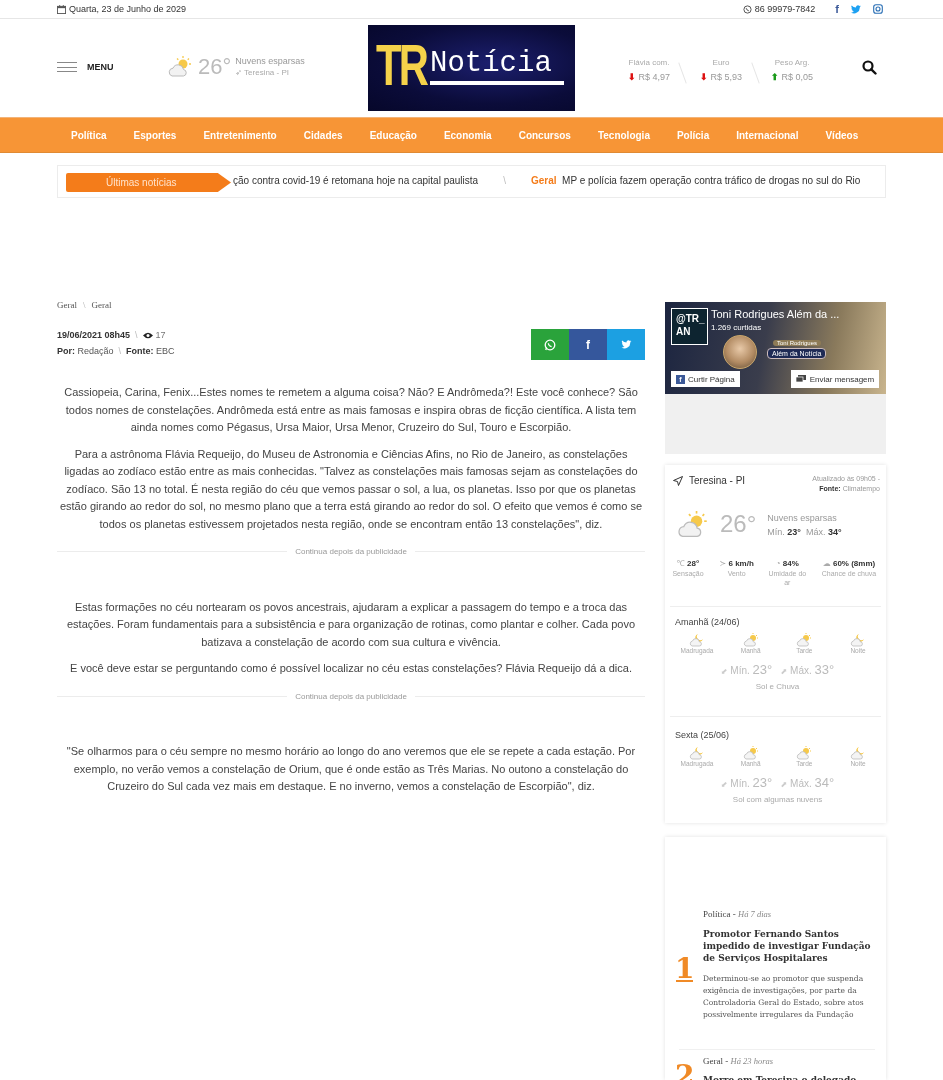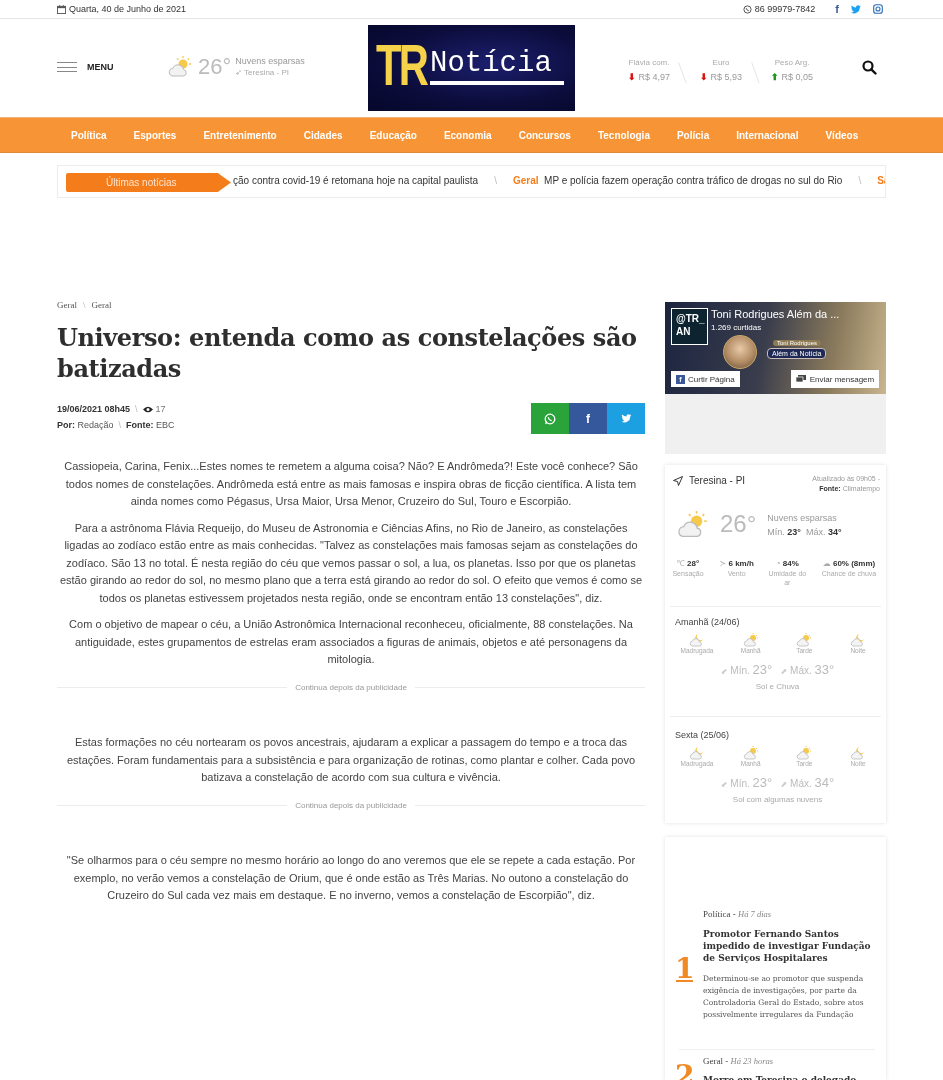--- a/index.html
+++ b/index.html
@@ -37,21 +37,21 @@
   .search-btn { position: absolute; left: 862px; top: 40px; width: 16px; height: 16px; }
 
   
   .nav { position: absolute; left: 0; top: 117px; width: 943px; height: 36px; background: #f79536; border-top: 1px solid #f2b47a; border-bottom: 1px solid #e08a33; }
   .nav ul { list-style: none; position: absolute; left: 71px; top: 0; display: flex; height: 34px; align-items: center; }
   .nav li { color: #fff; font-size: 10px; font-weight: bold; margin-right: 27px; }
 
   
   .ticker { position: absolute; left: 57px; top: 165px; width: 829px; height: 33px; border: 1px solid #ececec; overflow: hidden; text-decoration: underline; }
   .ticker .badge { position: absolute; left: 8px; top: 7px; width: 165px; height: 19px; background: #f47c1a; color: #ffe3cc; font-size: 10px; display: flex; align-items: center; padding-left: 40px; border-radius: 2px 0 0 2px; clip-path: polygon(0 0, 92% 0, 100% 50%, 92% 100%, 0 100%); z-index: 2; }
-  .ticker .track { position: absolute; left: 175px; top: 9px; white-space: nowrap; font-size: 10px; color: #333; display: flex; gap: 16px; }
+  .ticker .track { position: absolute; left: 175px; top: 9px; white-space: nowrap; font-size: 10px; color: #333; display: flex; gap: 25px; }
   .ticker .sep { color: #bbb; }
   .ticker .cat { color: #f47c1a; font-weight: bold; }
 
   
   .article { position: absolute; left: 57px; top: 300px; width: 588px; }
   .breadcrumb { font-family: "Liberation Serif", serif; font-size: 9px; color: #555; display: flex; gap: 6px; }
   .breadcrumb .sep { color: #aaa; }
   .title { font-family: "DejaVu Serif", serif; font-size: 24px; font-weight: bold; color: #2e2e2e; line-height: 31px; margin-top: 12px; letter-spacing: -0.4px; }
   .subtitle { font-family: "Liberation Serif", serif; font-size: 10px; color: #888; margin-top: 9px; }
   .meta { position: relative; margin-top: 20px; height: 30px; font-size: 9px; color: #333; }
@@ -120,21 +120,21 @@
 <div class="topbar">
   <div class="date">
     <span>
       <svg width="9" height="9" viewBox="0 0 10 10">
           <rect x="0.5" y="1.5" width="9" height="8" fill="none" stroke="#555"></rect>
           <rect x="0.5" y="1.5" width="9" height="2" fill="#555"></rect>
           <line x1="3" y1="0" x2="3" y2="2" stroke="#555"></line>
           <line x1="7" y1="0" x2="7" y2="2" stroke="#555"></line>
         </svg>
     </span>
-    <span>Quarta, 40 de Junho de 2021</span>
+    <span>Quarta, 23 de Junho de 2029</span>
   </div>
   <div class="right">
     <div class="phone">
       <span>
         <svg width="9" height="9" viewBox="0 0 10 10">
             <circle cx="5" cy="5" r="4" fill="none" stroke="#444"></circle>
             <path d="M3.5 3.5 Q4 6 6.5 6.5" stroke="#444" fill="none"></path>
           </svg>
       </span>
       <span>86 99979-7842</span>
@@ -250,21 +250,20 @@
     <span class="cat">Sa</span>
   </div>
 </div>
 
 <div class="article">
   <div class="breadcrumb">
     <span>Geral</span>
     <span class="sep">\</span>
     <span>Geral</span>
   </div>
-  <h1 class="title">Universo: entenda como as constelações são batizadas</h1>
 
   <div class="meta">
     <div class="row1">
       <b>19/06/2021 08h45</b>
       <span class="sep">\</span>
       <span class="views">
         <span>
           <svg width="10" height="7" viewBox="0 0 10 7">
               <path d="M0 3.5 Q5 -2 10 3.5 Q5 9 0 3.5Z" fill="#222"></path>
               <circle cx="5" cy="3.5" r="1.5" fill="#fff"></circle>
@@ -297,23 +296,23 @@
               <path d="M10 1.2 8.8 1.5 9.6.5 8.4.9A2 2 0 0 0 5 2.6 5.7 5.7 0 0 1 .7.5a2 2 0 0 0 .6 2.7H.4a2 2 0 0 0 1.6 2H1.1A2 2 0 0 0 3 6.5 4 4 0 0 1 0 7.4 5.7 5.7 0 0 0 8.8 2.3Z" fill="#fff"></path>
             </svg>
           </span>
       </div>
     </div>
   </div>
 
   <div class="body-text">
     <p>Cassiopeia, Carina, Fenix...Estes nomes te remetem a alguma coisa? Não? E Andrômeda?! Este você conhece? São todos nomes de constelações. Andrômeda está entre as mais famosas e inspira obras de ficção científica. A lista tem ainda nomes como Pégasus, Ursa Maior, Ursa Menor, Cruzeiro do Sul, Touro e Escorpião.</p>
     <p>Para a astrônoma Flávia Requeijo, do Museu de Astronomia e Ciências Afins, no Rio de Janeiro, as constelações ligadas ao zodíaco estão entre as mais conhecidas. "Talvez as constelações mais famosas sejam as constelações do zodíaco. São 13 no total. É nesta região do céu que vemos passar o sol, a lua, os planetas. Isso por que os planetas estão girando ao redor do sol, no mesmo plano que a terra está girando ao redor do sol. O efeito que vemos é como se todos os planetas estivessem projetados nesta região, onde se encontram então 13 constelações", diz.</p>
-    <p>Com o objetivo de mapear o céu, a União Astronômica Internacional reconheceu, oficialmente, 88 constelações. Na antiguidade, estes grupamentos de estrelas eram associados a figuras de animais, objetos e até personagens da mitologia.</p>
     <div class="adsep">Continua depois da publicidade</div>
     <p>Estas formações no céu nortearam os povos ancestrais, ajudaram a explicar a passagem do tempo e a troca das estações. Foram fundamentais para a subsistência e para organização de rotinas, como plantar e colher. Cada povo batizava a constelação de acordo com sua cultura e vivência.</p>
+    <p>E você deve estar se perguntando como é possível localizar no céu estas constelações? Flávia Requeijo dá a dica.</p>
     <div class="adsep">Continua depois da publicidade</div>
     <p>"Se olharmos para o céu sempre no mesmo horário ao longo do ano veremos que ele se repete a cada estação. Por exemplo, no verão vemos a constelação de Orium, que é onde estão as Três Marias. No outono a constelação do Cruzeiro do Sul cada vez mais em destaque. E no inverno, vemos a constelação de Escorpião", diz.</p>
   </div>
 </div>
 
 <div class="fbbox">
   <div class="fbhead">
     <div class="fbavatar" style="word-break:break-all;">@TR_AN</div>
     <div class="fbname">Toni Rodrigues Além da ...</div>
     <div class="fblikes">1.269 curtidas</div>

